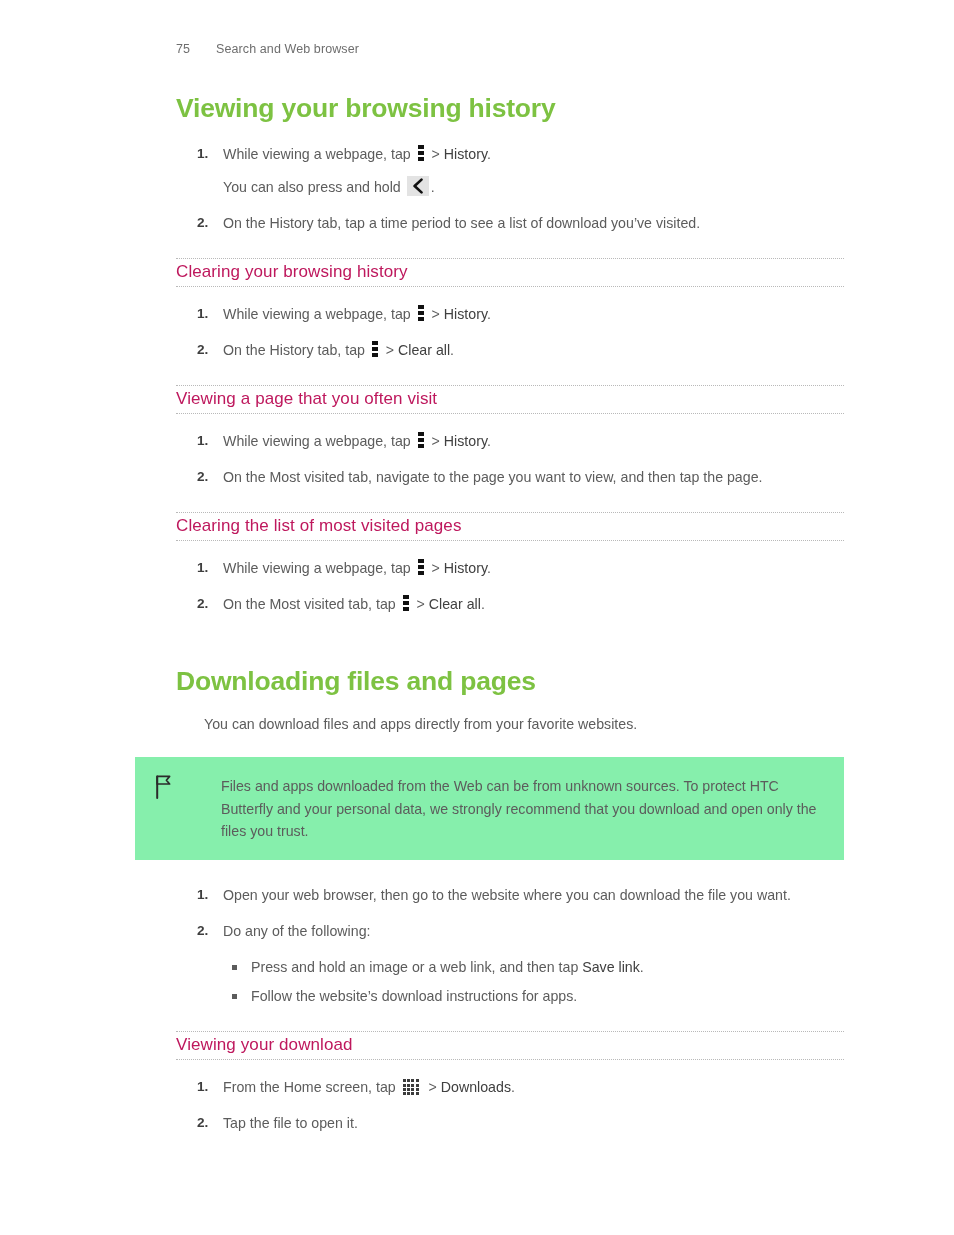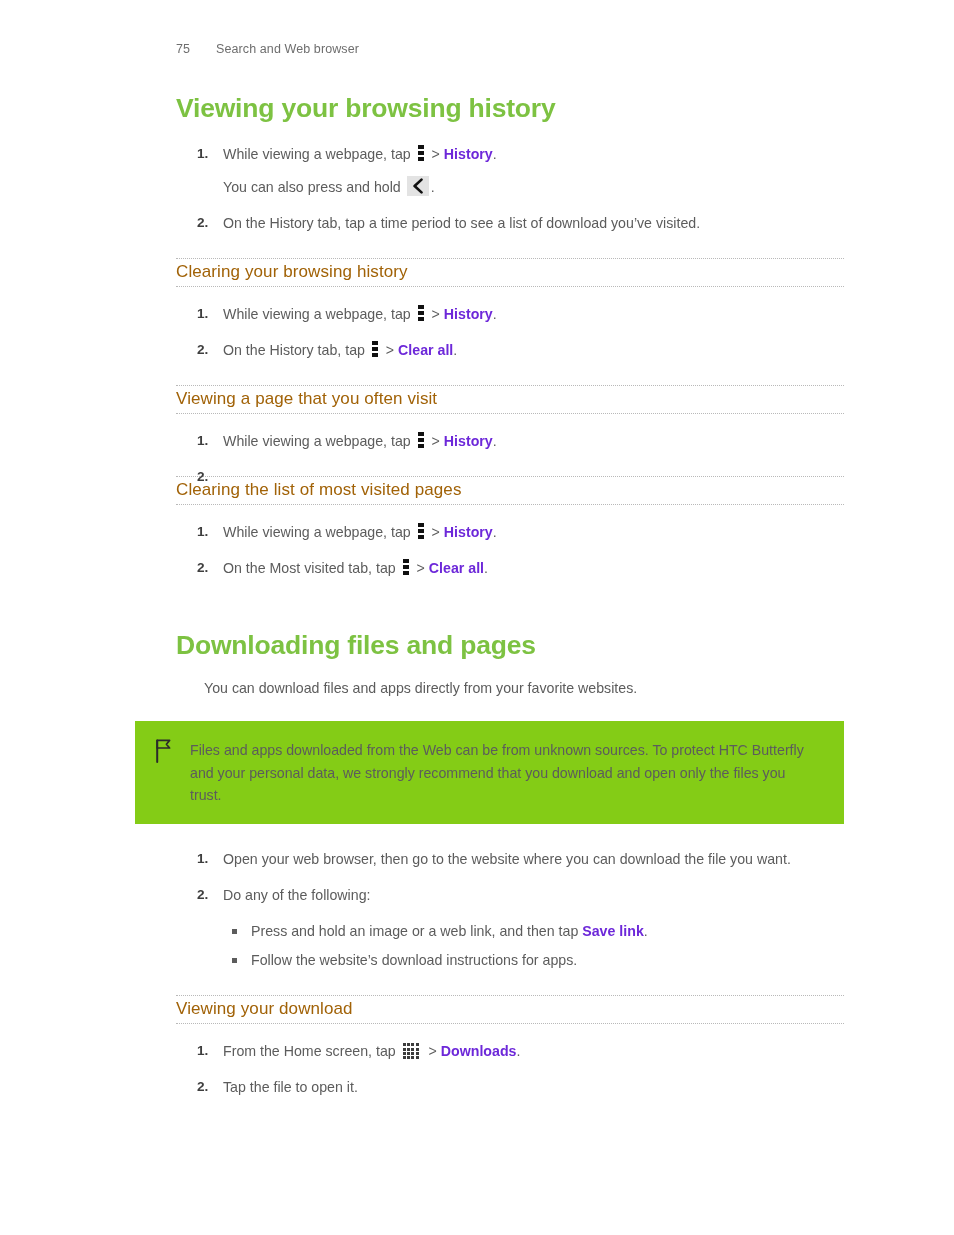--- a/index.html
+++ b/index.html
@@ -54,21 +54,21 @@
     letter-spacing: -0.2px;
   }
   h1.sec-title.second {
     margin-top: 52px;
     margin-bottom: 17px;
   }
 
   h2.sub-title {
     font-size: 17px;
     font-weight: normal;
-    color: #a16207;
+    color: #be185d;
     margin: 0;
     padding: 3px 0 4px 0;
     border-top: 1px dotted #b9b9b9;
     border-bottom: 1px dotted #b9b9b9;
     letter-spacing: .1px;
   }
   .sub-block { margin-top: 24px; }
 
   
   ol.steps {
@@ -118,21 +118,21 @@
   ul.bullets > li::before {
     content: "";
     position: absolute;
     left: 9px;
     top: 9px;
     width: 5px;
     height: 5px;
     background: #5c5c5c;
   }
 
-  strong { color: #6d28d9; font-weight: bold; }
+  strong { color: #404040; font-weight: normal; }
 
   
   .icn {
     display: inline-block;
     vertical-align: -2px;
     position: relative;
   }
   
   .icn-menu {
     width: 7px;
@@ -171,25 +171,25 @@
   .icn-apps i {
     position: absolute;
     width: 3px;
     height: 3px;
     background: #3c3c3c;
   }
 
   
   .note {
     position: relative;
-    background: #84cc16;
+    background: #86efac;
     margin: 22px 0 0 -41px;
     width: 709px;
     box-sizing: border-box;
-    padding: 18px 24px 18px 55px;
+    padding: 18px 24px 18px 86px;
     font-size: 14.2px;
     line-height: 1.57;
     color: #5c5c5c;
   }
   .note .flag-icon {
     position: absolute;
     left: 20px;
     top: 18px;
     width: 18px;
     height: 24px;
@@ -223,21 +223,21 @@
         <h2 class="sub-title">Clearing your browsing history</h2>
         <ol class="steps">
           <li><span class="num">1.</span><span>While viewing a webpage, tap <span class="icn icn-menu"><i></i><i></i><i></i></span> &gt; <strong>History</strong>.</span></li>
           <li><span class="num">2.</span><span>On the History tab, tap <span class="icn icn-menu"><i></i><i></i><i></i></span> &gt; <strong>Clear all</strong>.</span></li>
         </ol>
       </div>
       <div class="sub-block">
         <h2 class="sub-title">Viewing a page that you often visit</h2>
         <ol class="steps">
           <li><span class="num">1.</span><span>While viewing a webpage, tap <span class="icn icn-menu"><i></i><i></i><i></i></span> &gt; <strong>History</strong>.</span></li>
-          <li><span class="num">2.</span></li>
+          <li><span class="num">2.</span><span>On the Most visited tab, navigate to the page you want to view, and then tap the page.</span></li>
         </ol>
       </div>
       <div class="sub-block">
         <h2 class="sub-title">Clearing the list of most visited pages</h2>
         <ol class="steps">
           <li><span class="num">1.</span><span>While viewing a webpage, tap <span class="icn icn-menu"><i></i><i></i><i></i></span> &gt; <strong>History</strong>.</span></li>
           <li><span class="num">2.</span><span>On the Most visited tab, tap <span class="icn icn-menu"><i></i><i></i><i></i></span> &gt; <strong>Clear all</strong>.</span></li>
         </ol>
       </div>
       <h1 class="sec-title second">Downloading files and pages</h1>

